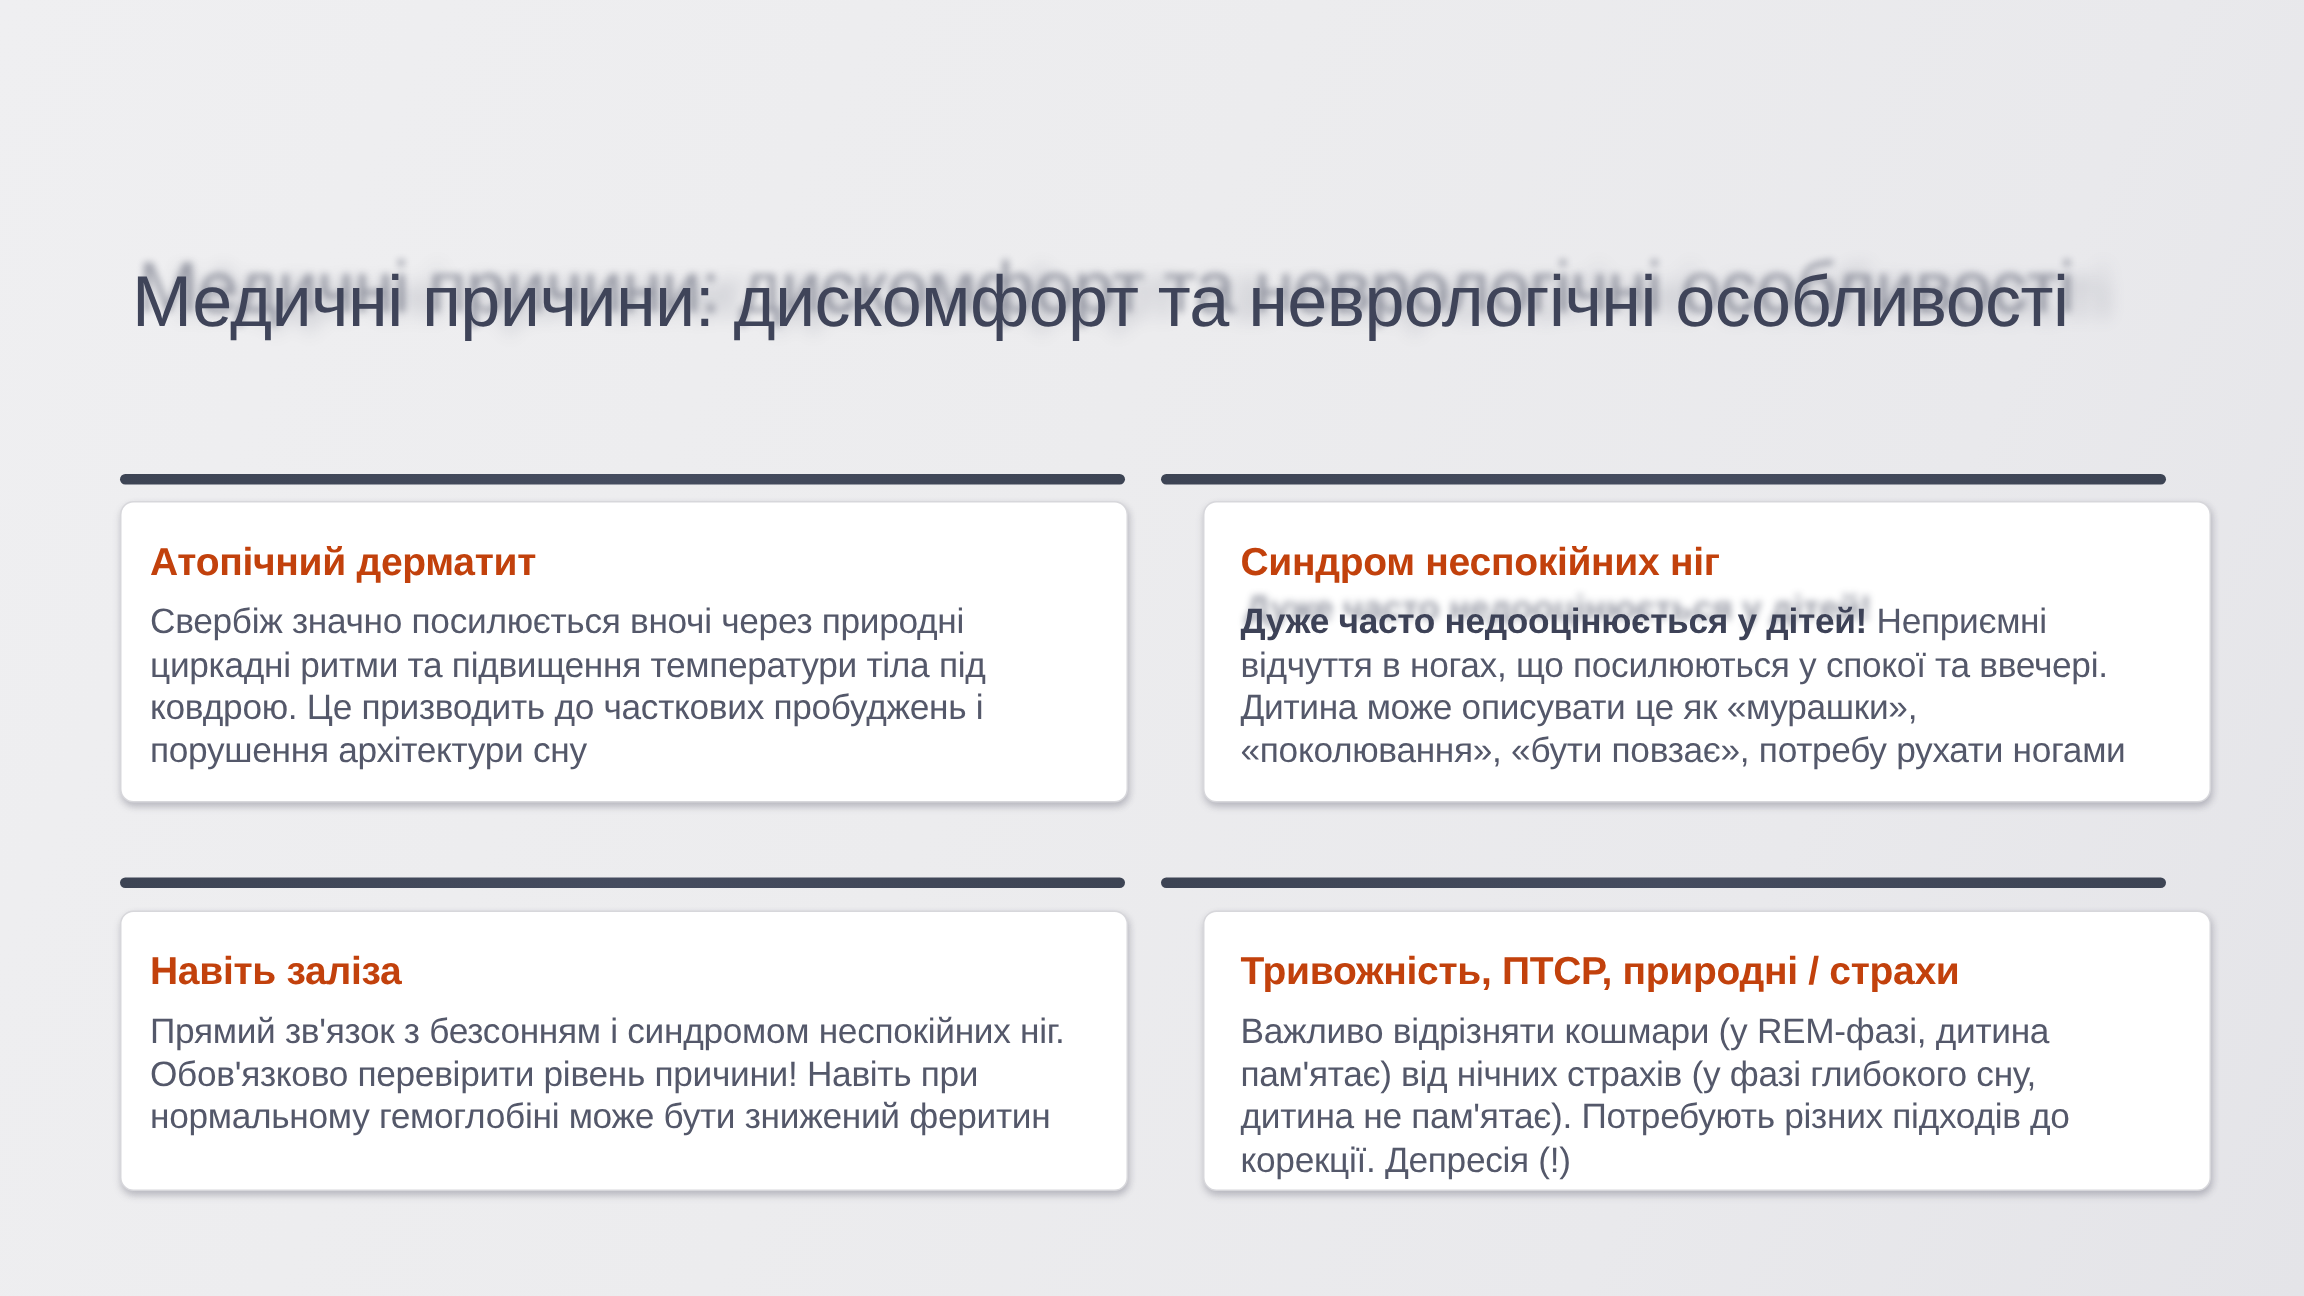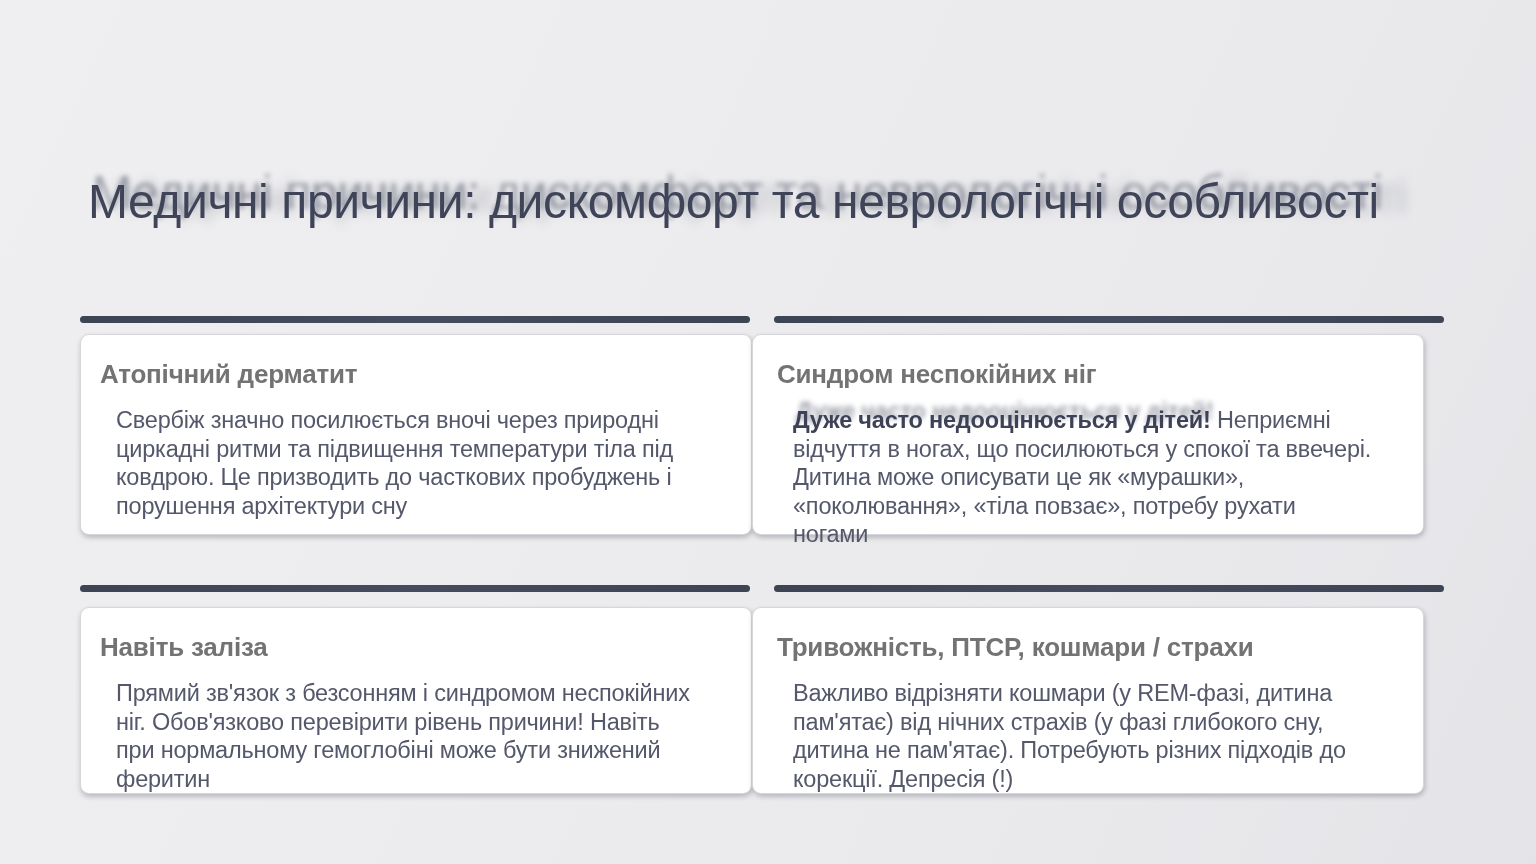--- a/index.html
+++ b/index.html
@@ -65,31 +65,31 @@
   .card.col2 { padding-left: 24px; }
 
   .bar-r1 { top: 316px; }
   .bar-r2 { top: 585px; }
   .bar-c1 { left: 80px; }
   .bar-c2 { left: 774px; }
 
   .card-r1 { top: 334px; height: 201px; }
   .card-r2 { top: 607px; height: 187px; }
   .card-c1 { left: 80px; }
-  .card-c2 { left: 752px; }
+  .card-c2 { left: 802px; }
 
   .card-title {
     margin: 0 0 10px 0;
     font-size: 26px;
     font-weight: 700;
     letter-spacing: -0.2px;
-    color: #737373;
+    color: #c2410c;
   }
   .card-body {
-    margin: 16px;
+    margin: 0;
     font-size: 23.5px;
     line-height: 28.5px;
     letter-spacing: -0.2px;
     color: #54586a;
   }
 
   
   .em-wrap { position: relative; display: inline; }
   .em-main {
     font-weight: 700;
@@ -123,26 +123,26 @@
   <div class="accent-bar bar-r2 bar-c1"></div>
   <div class="accent-bar bar-r2 bar-c2"></div>
 
   <div class="card card-r1 card-c1">
     <h2 class="card-title">Атопічний дерматит</h2>
     <p class="card-body">Свербіж значно посилюється вночі через природні циркадні ритми та підвищення температури тіла під ковдрою. Це призводить до часткових пробуджень і порушення архітектури сну</p>
   </div>
 
   <div class="card card-r1 card-c2 col2">
     <h2 class="card-title">Синдром неспокійних ніг</h2>
-    <p class="card-body"><span class="em-wrap"><span class="em-ghost">Дуже часто недооцінюється у дітей!</span><span class="em-main">Дуже часто недооцінюється у дітей!</span></span><span> Неприємні відчуття в ногах, що посилюються у спокої та ввечері. Дитина може описувати це як «мурашки», «поколювання», «тіла повзає», потребу рухати ногами</span></p>
+    <p class="card-body"><span class="em-wrap"><span class="em-ghost">Дуже часто недооцінюється у дітей!</span><span class="em-main">Дуже часто недооцінюється у дітей!</span></span><span> Неприємні відчуття в ногах, що посилюються у спокої та ввечері. Дитина може описувати це як «мурашки», «поколювання», «бути повзає», потребу рухати ногами</span></p>
   </div>
 
   <div class="card card-r2 card-c1">
     <h2 class="card-title">Навіть заліза</h2>
     <p class="card-body">Прямий зв'язок з безсонням і синдромом неспокійних ніг. Обов'язково перевірити рівень причини! Навіть при нормальному гемоглобіні може бути знижений феритин</p>
   </div>
 
   <div class="card card-r2 card-c2 col2">
-    <h2 class="card-title">Тривожність, ПТСР, кошмари / страхи</h2>
+    <h2 class="card-title">Тривожність, ПТСР, природні / страхи</h2>
     <p class="card-body">Важливо відрізняти кошмари (у REM-фазі, дитина пам'ятає) від нічних страхів (у фазі глибокого сну, дитина не пам'ятає). Потребують  різних підходів до корекції. Депресія (!)</p>
   </div>
 
 </div>
 
 </body></html>

